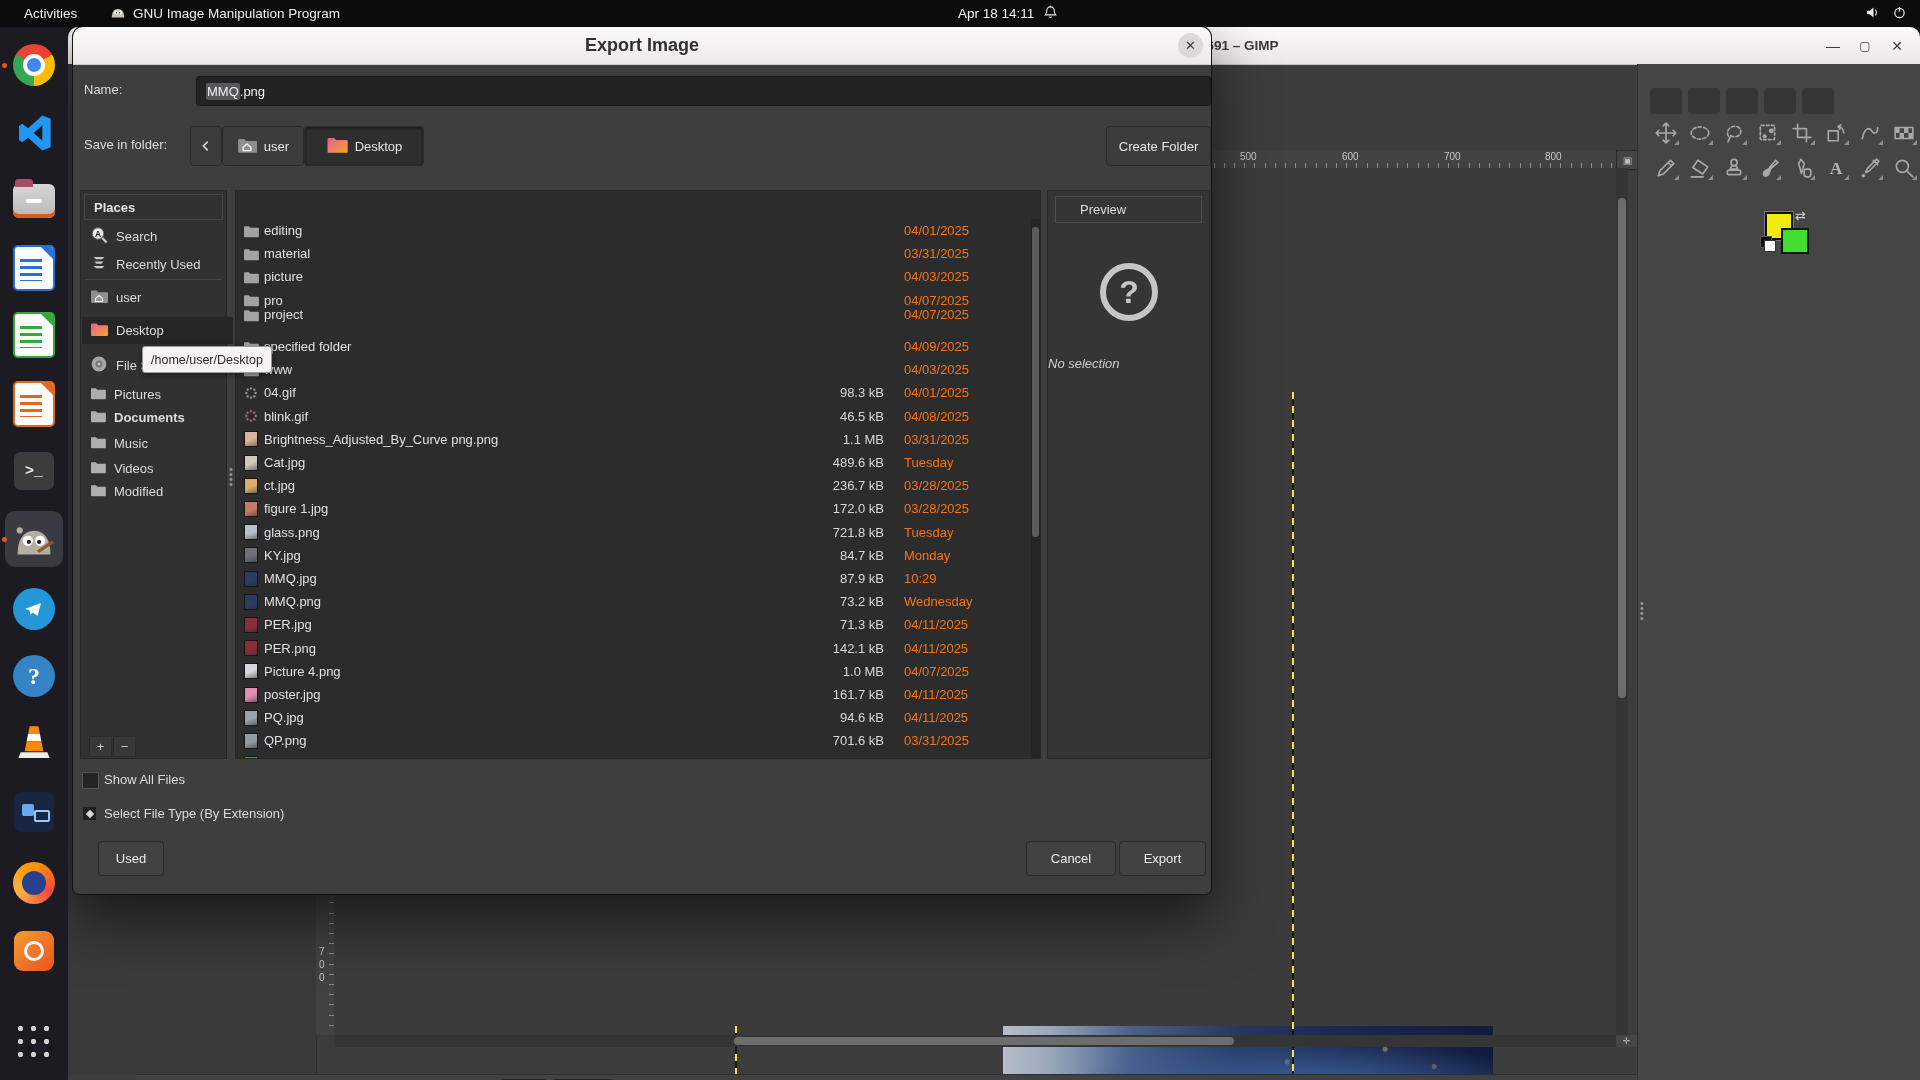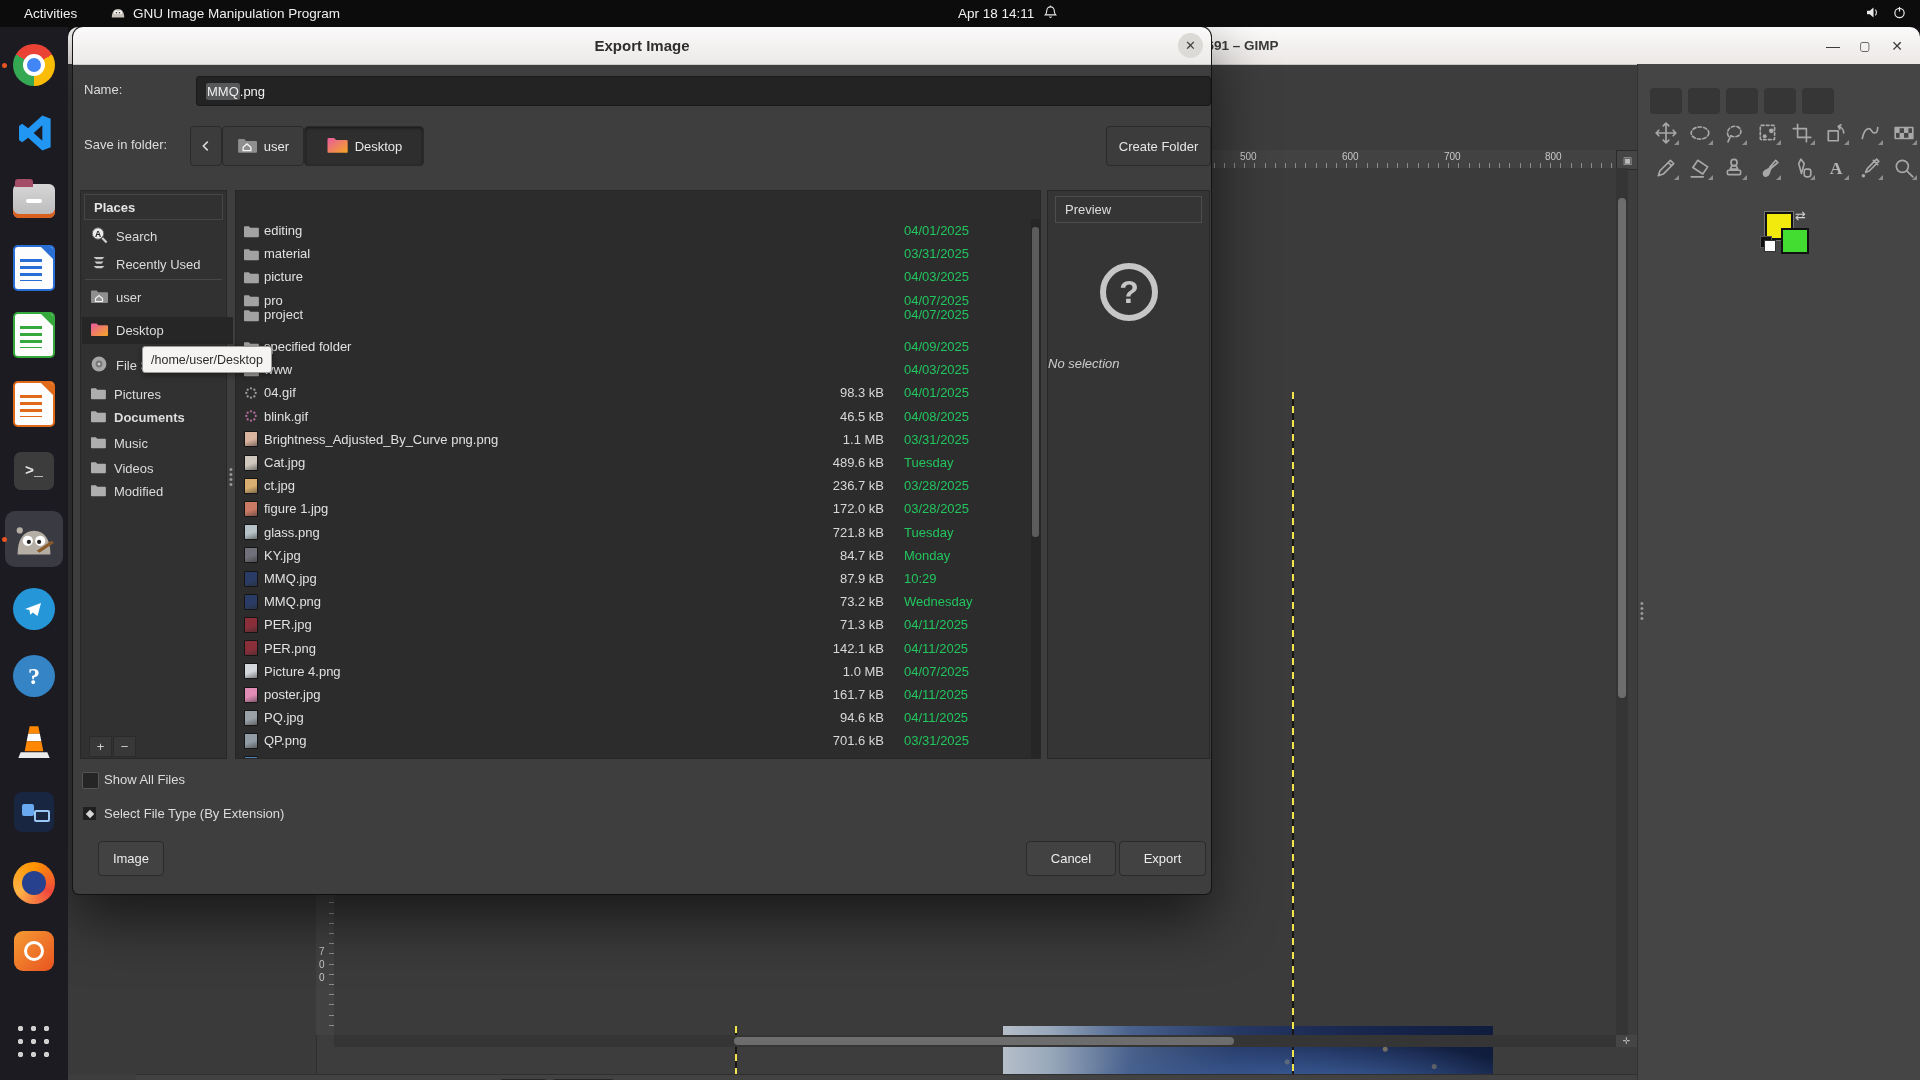--- a/index.html
+++ b/index.html
@@ -85,49 +85,49 @@
 
   
   #statusbar{left:68px;top:1047px;width:1501px;height:33px;background:#424242;border-top:1px solid #2f2f2f;z-index:2}
   .sb-box{position:absolute;top:4px;height:24px;background:#383838;border:1px solid #272727;border-radius:4px;display:flex;align-items:center;justify-content:center;gap:6px;color:#ddd;font-size:12.5px}
   #sb-status{position:absolute;left:492px;top:0;height:33px;display:flex;align-items:center;color:#e0e0e0;font-size:13.5px}
 
   
   #dialog{left:73px;top:27px;width:1138px;height:867px;z-index:10;border-radius:10px 10px 6px 6px;
      box-shadow:0 24px 60px rgba(0,0,0,.6),0 0 0 1px #1b1b1b;background:#3e3e3e}
   #dlg-titlebar{left:0;top:0;width:1138px;height:37px;background:linear-gradient(#fbfafa,#eceae8);border-bottom:1px solid #cfccc8;border-radius:10px 10px 0 0;color:#2f2f2f}
-  #dlg-title{position:absolute;left:0;top:0;width:100%;height:37px;display:flex;align-items:center;justify-content:center;font-weight:bold;font-size:15px}
+  #dlg-title{position:absolute;left:0;top:0;width:100%;height:37px;display:flex;align-items:center;justify-content:center;font-weight:bold;font-size:18px}
   #dlg-close{position:absolute;right:8px;top:6px;width:25px;height:25px;border-radius:50%;background:#dcdad6;color:#404040;display:flex;align-items:center;justify-content:center;font-size:13px}
   .dlg-label{position:absolute;color:#dcdcdc}
   #name-input{left:123px;top:49px;width:1004px;height:28px;background:#232323;border:1px solid #191919;border-radius:3px;display:flex;align-items:center;padding-left:9px;color:#f0f0f0}
   #name-input .sel{background:#56585a;border-radius:2px;padding:1px 1px}
   .tbtn{position:absolute;background:#3c3c3c;border:1px solid #2a2a2a;border-radius:4px;display:flex;align-items:center;justify-content:center;gap:7px;color:#e6e6e6}
   .tbtn.pressed{background:#2e2e2e;box-shadow:inset 0 1px 3px rgba(0,0,0,.5)}
   
   #places{left:7px;top:163px;width:147px;height:569px;background:#313131;border:1px solid #272727;box-sizing:border-box}
   #places-header{position:absolute;left:3px;top:3px;width:139px;height:26px;border:1px solid #454545;display:flex;align-items:center;padding-left:9px;font-weight:bold;color:#e4e4e4;box-sizing:border-box}
   .place-item{position:absolute;left:1px;width:143px;height:27px;display:flex;align-items:center;gap:8px;padding-left:8px;color:#dcdcdc;font-size:13px}
   .place-item.selected{background:#262626}
   .place-sep{position:absolute;left:4px;width:137px;height:1px;background:#474747}
   .pm-btn{position:absolute;width:21px;height:19px;border:1px solid #2a2a2a;background:#383838;color:#cfcfcf;display:flex;align-items:center;justify-content:center;font-size:13px}
   
   #filelist{left:162px;top:163px;width:806px;height:569px;background:#2c2c2c;border:1px solid #272727;box-sizing:border-box;overflow:hidden}
   #fl-header{position:absolute;left:0;top:0;width:100%;height:28px;background:#3e3e3e;border-bottom:1px solid #232323;font-weight:bold;color:#e8e8e8}
   .col-div{position:absolute;top:0;width:1px;height:28px;background:#2a2a2a}
   .frow{position:absolute;left:0;width:790px;height:23px;display:flex;align-items:center}
   .frow .fname{position:absolute;left:28px;white-space:nowrap;color:#e0e0e0}
   .frow .fsize{position:absolute;left:528px;width:120px;text-align:right;color:#d8d8d8}
-  .frow .fmod{position:absolute;left:668px;color:#22c55e}
+  .frow .fmod{position:absolute;left:668px;color:#f97316}
   .ficon{position:absolute;left:6px;width:17px;height:15px;display:flex;align-items:center;justify-content:center}
   .thumb{width:12px;height:14px;border:1px solid #151515;border-radius:1px}
   #fl-scroll{position:absolute;left:795px;top:28px;width:9px;height:540px;background:#262626}
   #fl-scroll i{position:absolute;left:1px;top:8px;width:7px;height:310px;background:#5c5c5c;border-radius:3px}
   
   #preview{left:974px;top:163px;width:163px;height:569px;background:#353535;border:1px solid #272727;box-sizing:border-box}
-  #preview-header{position:absolute;left:7px;top:5px;width:147px;height:27px;border:1px solid #4d4d4d;display:flex;align-items:center;padding-left:9px;color:#dedede;box-sizing:border-box}
+  #preview-header{position:absolute;left:7px;top:5px;width:147px;height:27px;border:1px solid #4d4d4d;display:flex;align-items:center;padding-left:24px;color:#dedede;box-sizing:border-box}
   #preview-qmark{position:absolute;left:52px;top:72px;width:46px;height:46px;border:6px solid #c6c6c6;border-radius:50%;display:flex;align-items:center;justify-content:center;color:#c6c6c6;font-size:32px;font-weight:bold}
   #preview-empty{position:absolute;left:0;top:165px;width:100%;text-align:left;font-style:italic;color:#cdcdcd}
   
   #chk-showall{left:9px;top:745px;width:15px;height:15px;background:#252525;border:1px solid #555;border-radius:2px}
   #expander-glyph{left:10px;top:780px;width:13px;height:13px;background:#1f1f1f;display:flex;align-items:center;justify-content:center}
   #expander-glyph i{width:6px;height:6px;background:#d6d6d6;transform:rotate(45deg)}
   .dlg-btn{position:absolute;top:814px;height:33px;background:#424242;border:1px solid #2a2a2a;border-radius:4px;display:flex;align-items:center;justify-content:center;color:#ebebeb}
 
   
   #tooltip{left:142px;top:346px;height:25px;background:#f5f4f2;border:1px solid #9a9a9a;border-radius:3px;color:#2c2c2c;display:flex;align-items:center;padding:0 8px;font-size:12.5px;z-index:50;box-shadow:0 2px 6px rgba(0,0,0,.4)}
@@ -792,18 +792,18 @@
     <div id="preview-empty">No selection</div>
   </div>
 
   <div class="abs" id="chk-showall"></div>
   <div class="dlg-label" style="left:31px;top:745px">Show All Files</div>
   <div class="abs" id="expander-glyph">
       <i></i>
     </div>
   <div class="dlg-label" style="left:31px;top:779px">Select File Type (By Extension)</div>
 
-  <div class="dlg-btn" style="left:25px;width:64px">Image</div>
+  <div class="dlg-btn" style="left:25px;width:64px">Used</div>
   <div class="dlg-btn" style="left:953px;width:88px">Cancel</div>
   <div class="dlg-btn" style="left:1046px;width:85px">Export</div>
 </div>
 
 <div class="abs" id="tooltip">/home/user/Desktop</div>
 
 </body></html>

